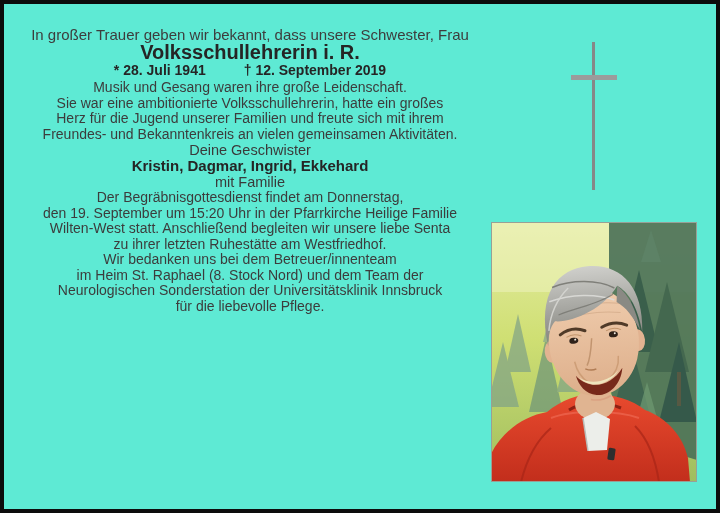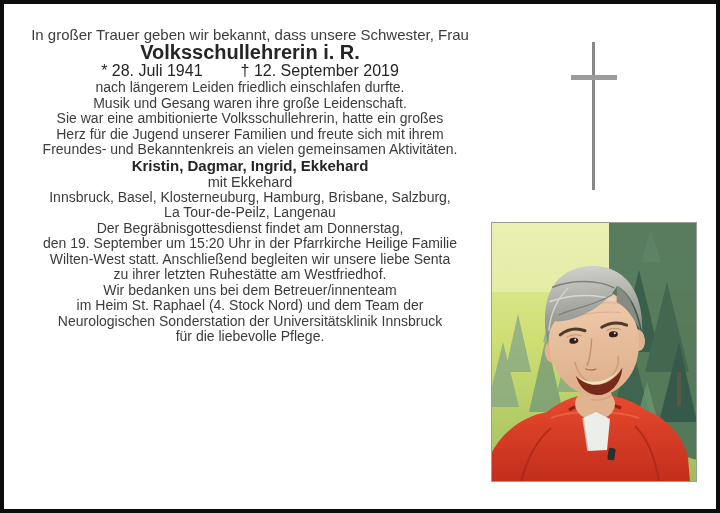--- a/index.html
+++ b/index.html
@@ -1,26 +1,26 @@
 <!DOCTYPE html>
 <html><head>
 <meta charset="utf-8">
 <style>
   html,body{margin:0;padding:0;background:#000;}
   .card{
     position:relative;width:720px;height:513px;box-sizing:border-box;
-    background:#ffffff;border:4px solid #0c0c0c;overflow:hidden;
+    background:#5eead4;border:4px solid #0c0c0c;overflow:hidden;
     font-family:"Liberation Sans","DejaVu Sans",sans-serif;color:#3a3a3a;
   }
   .text-col{position:absolute;left:10px;top:22px;width:472px;text-align:center;}
   .text-col p{margin:0;white-space:pre-line;}
   .intro{font-size:15px;line-height:17px;color:#3d3d3d;}
   .name{margin:2px 0 0 0;font-size:38px;line-height:40px;font-weight:700;color:#1b1b1b;letter-spacing:.5px;}
   .profession{margin-top:2px;font-size:20px;line-height:18px;font-weight:700;color:#252525;}
-  .dates{margin-top:0;font-size:16px;line-height:19px;font-weight:400;color:#252525;}
+  .dates{margin-top:0;font-size:14px;line-height:19px;font-weight:700;color:#252525;}
   .dates .death{display:inline-block;margin-left:38px;}
   .body{font-size:14px;line-height:15.5px;color:#3c3c3c;}
   .passing{margin-top:7px;}
   .tribute{margin-top:7px;}
   .gesch-label{margin-top:11px;font-size:14.5px;line-height:16px;}
   .gesch-names{font-size:15px;line-height:16px;font-weight:700;color:#252525;}
   .gesch-suffix{font-size:14.5px;line-height:16px;}
   .places{margin-top:4px;}
   .funeral{margin-top:6px;}
   .thanks{margin-top:8px;}
@@ -33,35 +33,33 @@
 </style>
 </head>
 <body>
 
 <div class="card">
 
   <div class="text-col">
     <p class="intro">In großer Trauer geben wir bekannt, dass unsere Schwester, Frau</p>
     <p class="profession">Volksschullehrerin i. R.</p>
     <p class="dates"><span class="birth">* 28. Juli 1941</span><span class="death">† 12. September 2019</span></p>
-    <p class="body passing">nach längerem Leiden friedlich einschlafen durfte.</p>
     <p class="body tribute">Musik und Gesang waren ihre große Leidenschaft.
 Sie war eine ambitionierte Volksschullehrerin, hatte ein großes
 Herz für die Jugend unserer Familien und freute sich mit ihrem
 Freundes- und Bekanntenkreis an vielen gemeinsamen Aktivitäten.</p>
+    <p class="gesch-label">Deine Geschwister</p>
     <p class="gesch-names">Kristin, Dagmar, Ingrid, Ekkehard</p>
-    <p class="gesch-suffix">mit Ekkehard</p>
-    <p class="body places">Innsbruck, Basel, Klosterneuburg, Hamburg, Brisbane, Salzburg,
-La Tour-de-Peilz, Langenau</p>
+    <p class="gesch-suffix">mit Familie</p>
     <p class="body funeral">Der Begräbnisgottesdienst findet am Donnerstag,
 den 19. September um 15:20 Uhr in der Pfarrkirche Heilige Familie
 Wilten-West statt. Anschließend begleiten wir unsere liebe Senta
 zu ihrer letzten Ruhestätte am Westfriedhof.</p>
     <p class="body thanks">Wir bedanken uns bei dem Betreuer/innenteam
-im Heim St. Raphael (4. Stock Nord) und dem Team der
+im Heim St. Raphael (8. Stock Nord) und dem Team der
 Neurologischen Sonderstation der Universitätsklinik Innsbruck
 für die liebevolle Pflege.</p>
   </div>
 
   <div class="cross">
     <div class="v"></div>
     <div class="h"></div>
   </div>
 
   <div class="photo">

